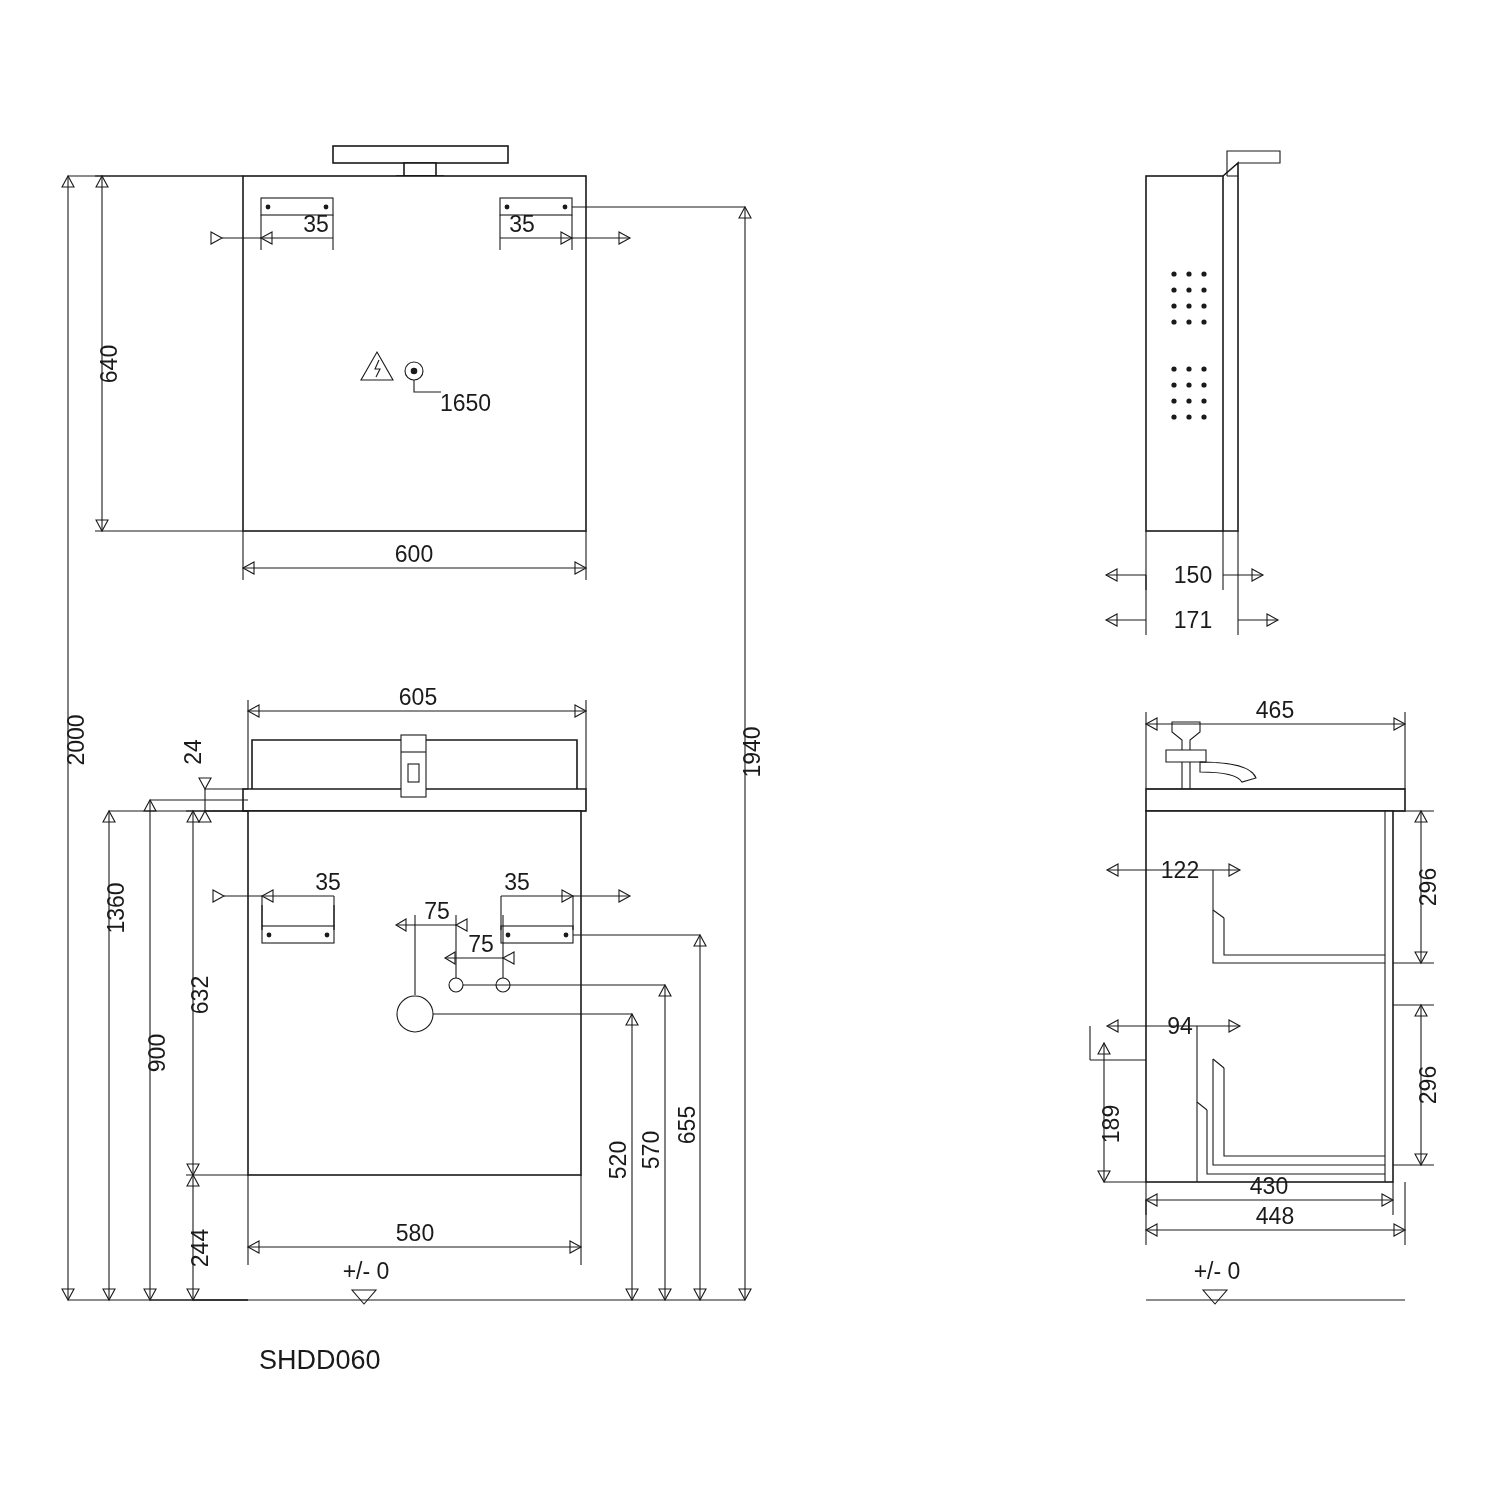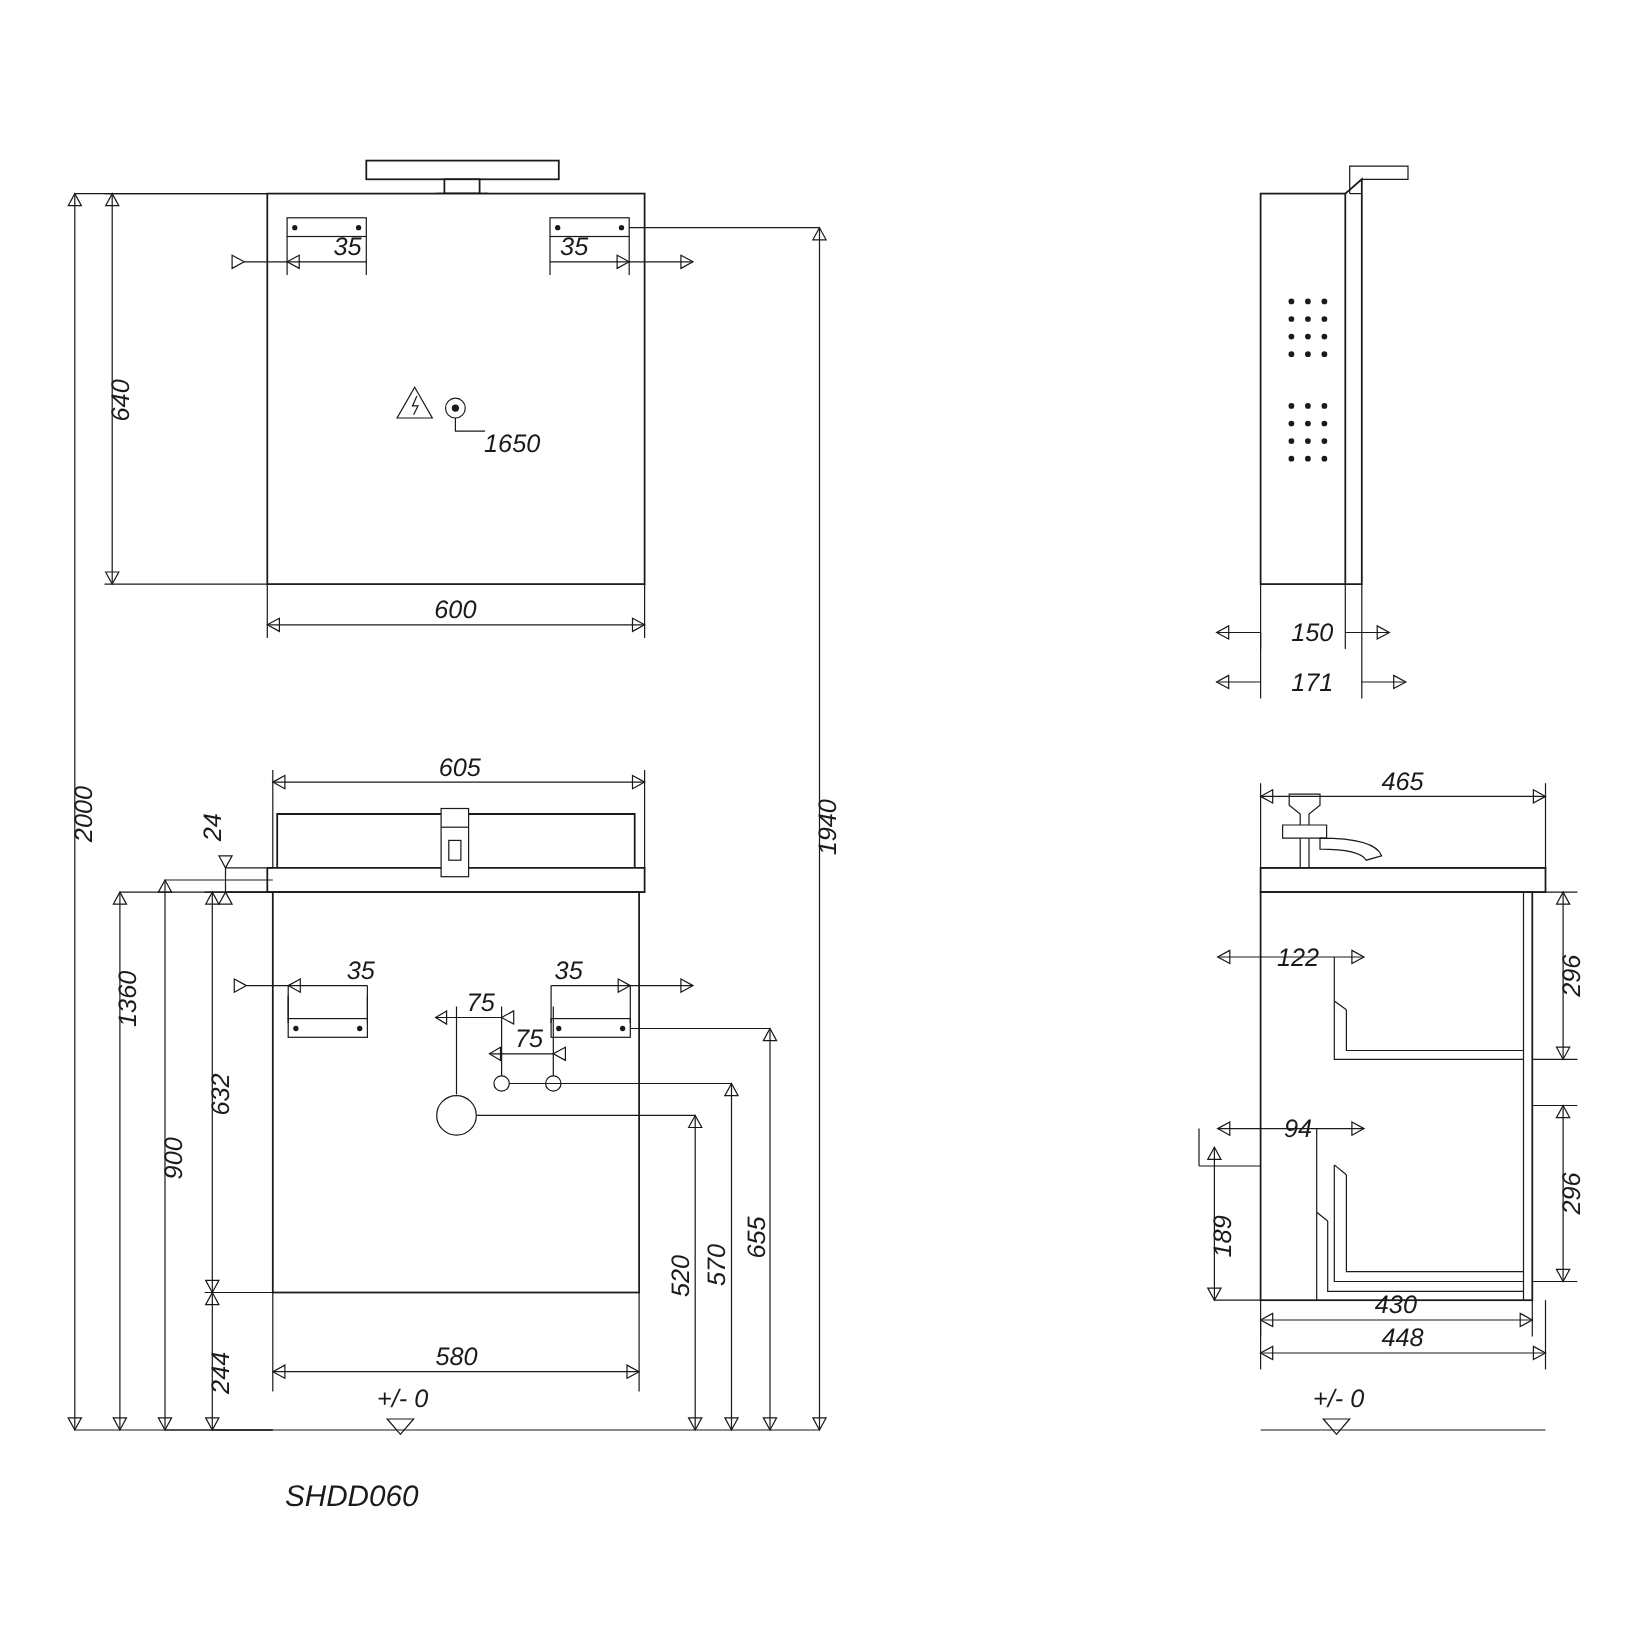--- a/index.html
+++ b/index.html
@@ -11,21 +11,20 @@
     width: 1500px;
     height: 1500px;
     font-family: "Liberation Sans", sans-serif;
     color: #000000;
     overflow: hidden;
   }
   #sheet {
     position: relative;
     width: 1500px;
     height: 1500px;
-    font-style: italic;
   }
   svg.drawing {
     position: absolute;
     left: 0;
     top: 0;
     width: 1500px;
     height: 1500px;
   }
   .ln {
     stroke: #1a1a1a;

